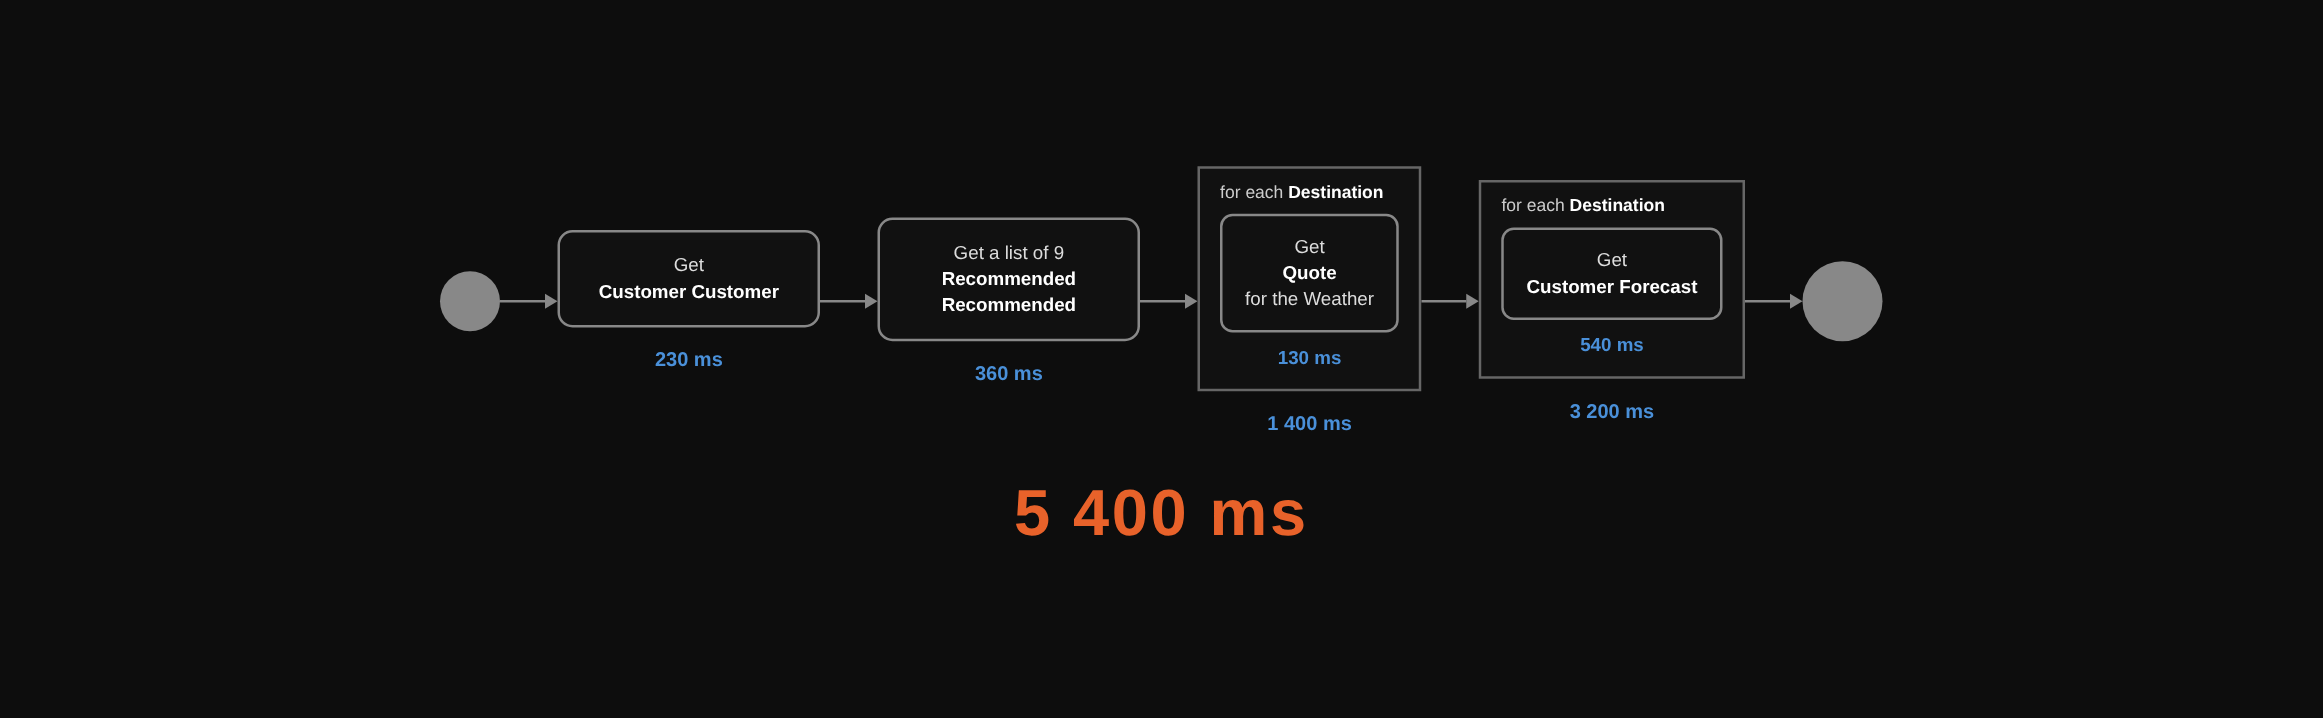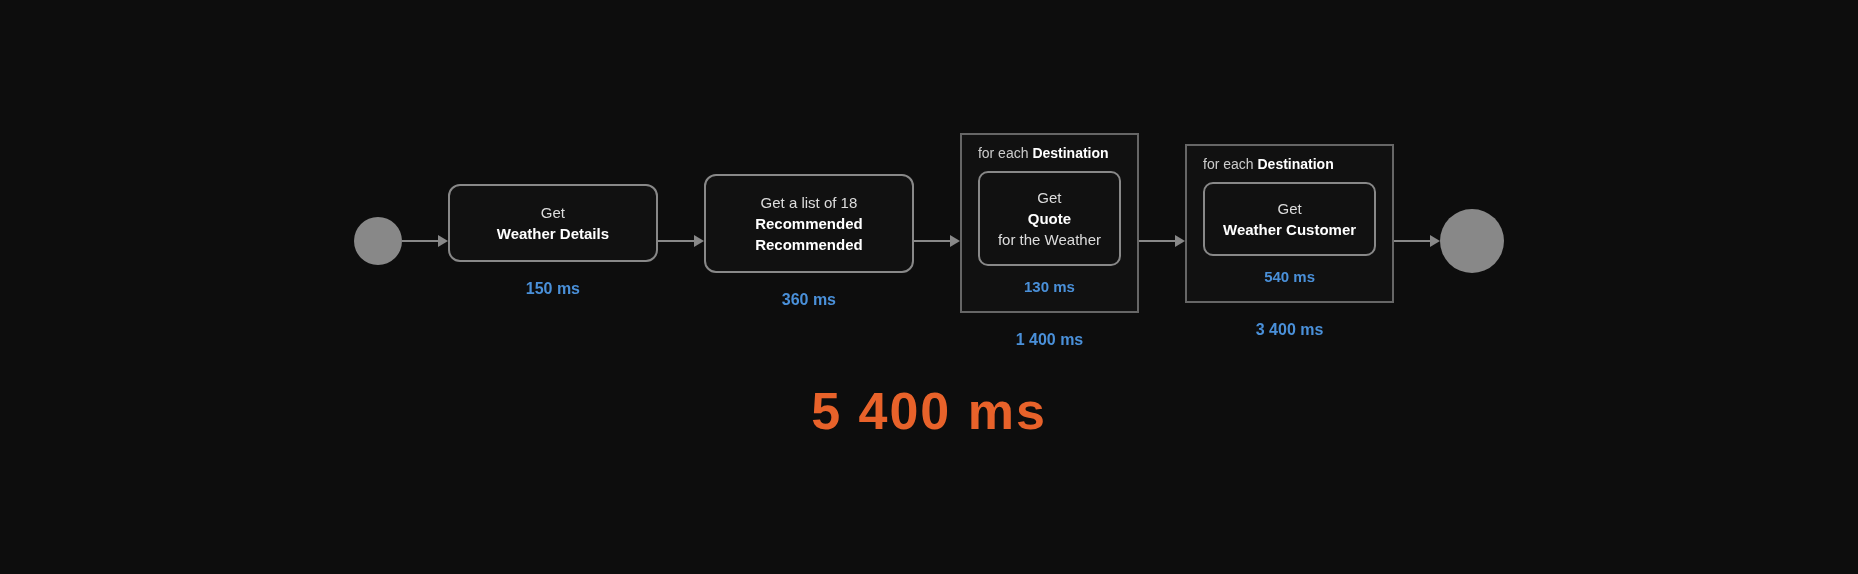--- a/index.html
+++ b/index.html
@@ -183,33 +183,33 @@
     <div class="start-node"></div>
 
     <div class="simple-arrow">
       <div class="arrow-line" style="width:36px;"></div>
       <div class="arrow-head"></div>
     </div>
 
     <div class="node-wrapper">
       <div class="node-box wide">
         <span>Get</span><br>
-        <strong>Weather Details</strong>
-      </div>
-      <div class="node-time">150 ms</div>
+        <strong>Customer Customer</strong>
+      </div>
+      <div class="node-time">230 ms</div>
     </div>
 
     <div class="simple-arrow">
       <div class="arrow-line" style="width:36px;"></div>
       <div class="arrow-head"></div>
     </div>
 
     <div class="node-wrapper">
       <div class="node-box wide">
-        <span>Get a list of 18</span><br>
+        <span>Get a list of 9</span><br>
         <strong>Recommended</strong><br>
         <strong>Recommended</strong>
       </div>
       <div class="node-time">360 ms</div>
     </div>
 
     <div class="simple-arrow">
       <div class="arrow-line" style="width:36px;"></div>
       <div class="arrow-head"></div>
     </div>
@@ -234,25 +234,25 @@
       <div class="arrow-head"></div>
     </div>
 
     <div class="for-each-wrapper">
       <div class="for-each-container">
         <div class="for-each-label">
           <span>for each </span><strong>Destination</strong>
         </div>
         <div class="inner-node">
           <span>Get</span><br>
-          <strong>Weather Customer</strong>
+          <strong>Customer Forecast</strong>
         </div>
         <div class="inner-time">540 ms</div>
       </div>
-      <div class="for-each-time">3 400 ms</div>
+      <div class="for-each-time">3 200 ms</div>
     </div>
 
     <div class="simple-arrow">
       <div class="arrow-line" style="width:36px;"></div>
       <div class="arrow-head"></div>
     </div>
 
     <div class="end-node"></div>
 
   </div>

